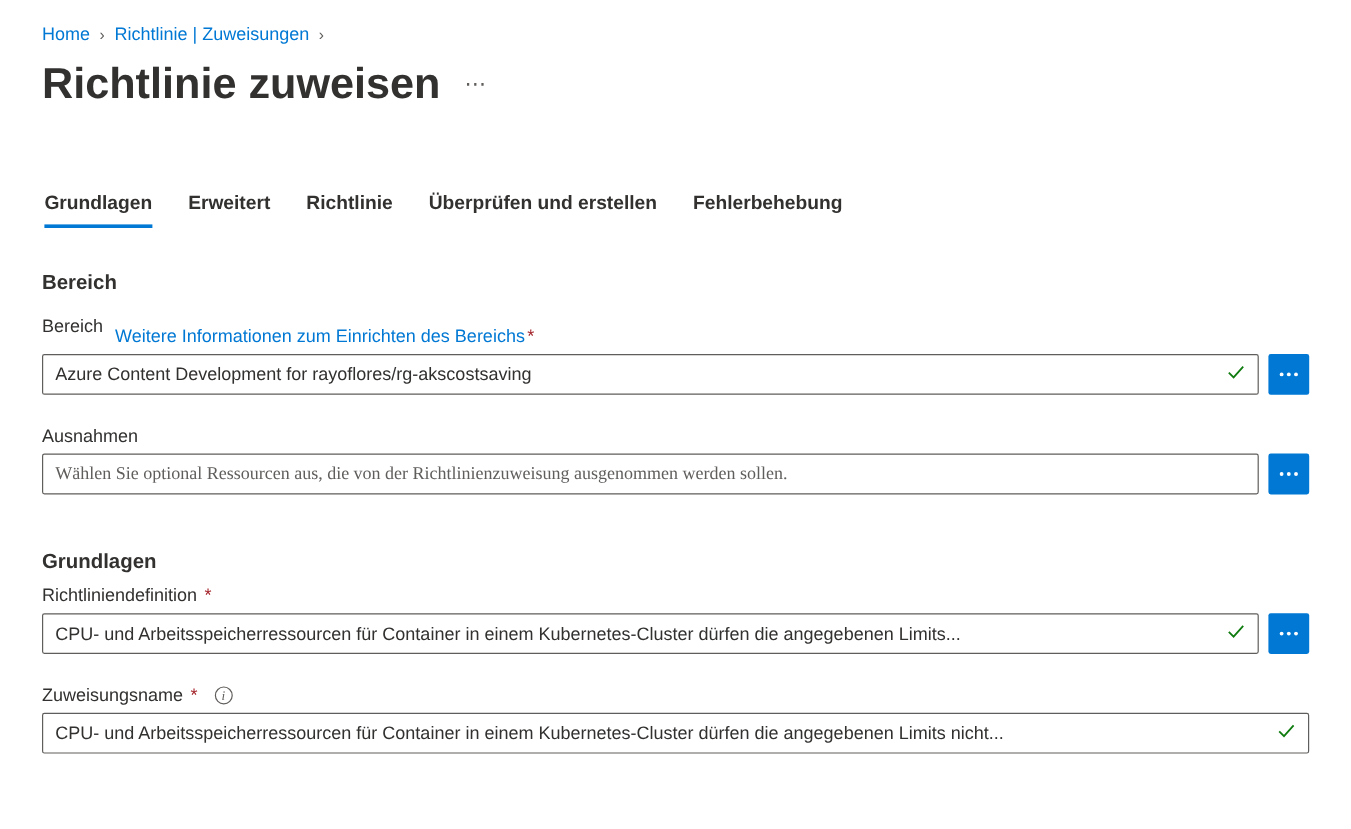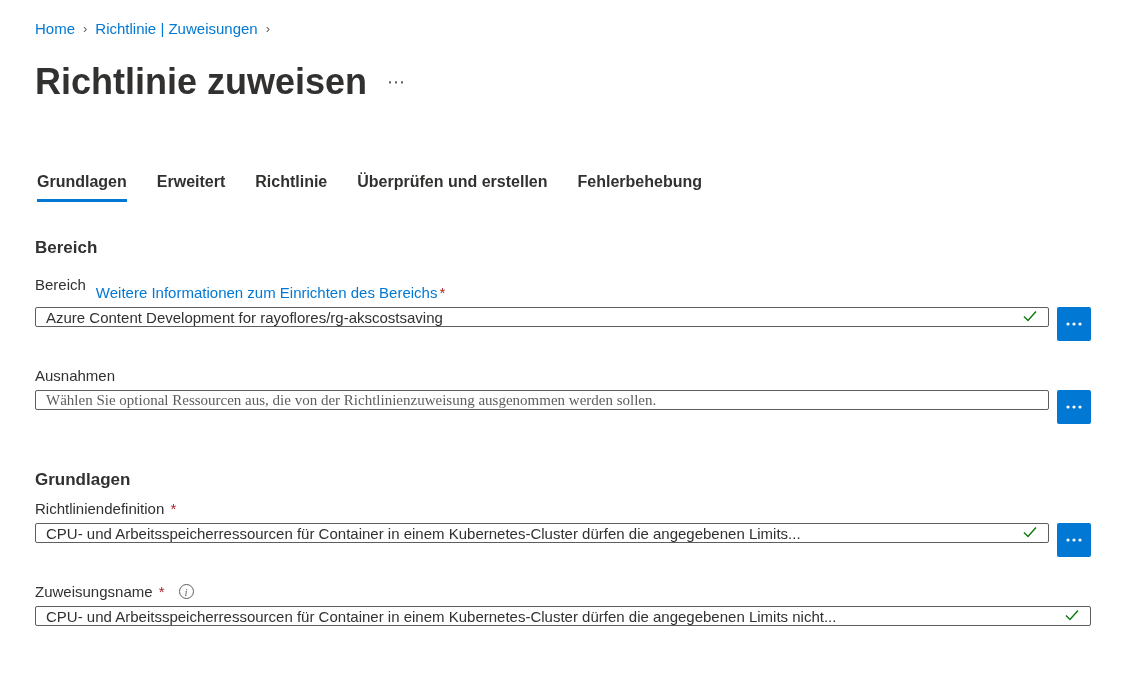--- a/index.html
+++ b/index.html
@@ -7,21 +7,21 @@
       font-family: "Segoe UI", -apple-system, sans-serif;
       font-size: 14px;
       color: #323130;
       background: #ffffff;
       padding: 20px 35px;
     }
     .breadcrumb {
       display: flex;
       align-items: center;
       gap: 8px;
-      margin-bottom: 24px;
+      margin-bottom: 12px;
       font-size: 15px;
     }
     .breadcrumb a {
       color: #0078d4;
       text-decoration: none;
       cursor: pointer;
     }
     .breadcrumb .chev {
       color: #605e5c;
       font-size: 13px;
@@ -93,21 +93,21 @@
       gap: 8px;
       margin-bottom: 26px;
     }
     .input-box {
       flex: 1;
       display: flex;
       align-items: center;
       border: 1px solid #605e5c;
       border-radius: 2px;
       padding: 6px 10px;
-      height: 20px;
+      height: 34px;
       background: #fff;
       font-size: 15px;
       color: #323130;
       overflow: hidden;
       white-space: nowrap;
       text-overflow: ellipsis;
     }
     .input-box .value-text {
       flex: 1;
       overflow: hidden;

